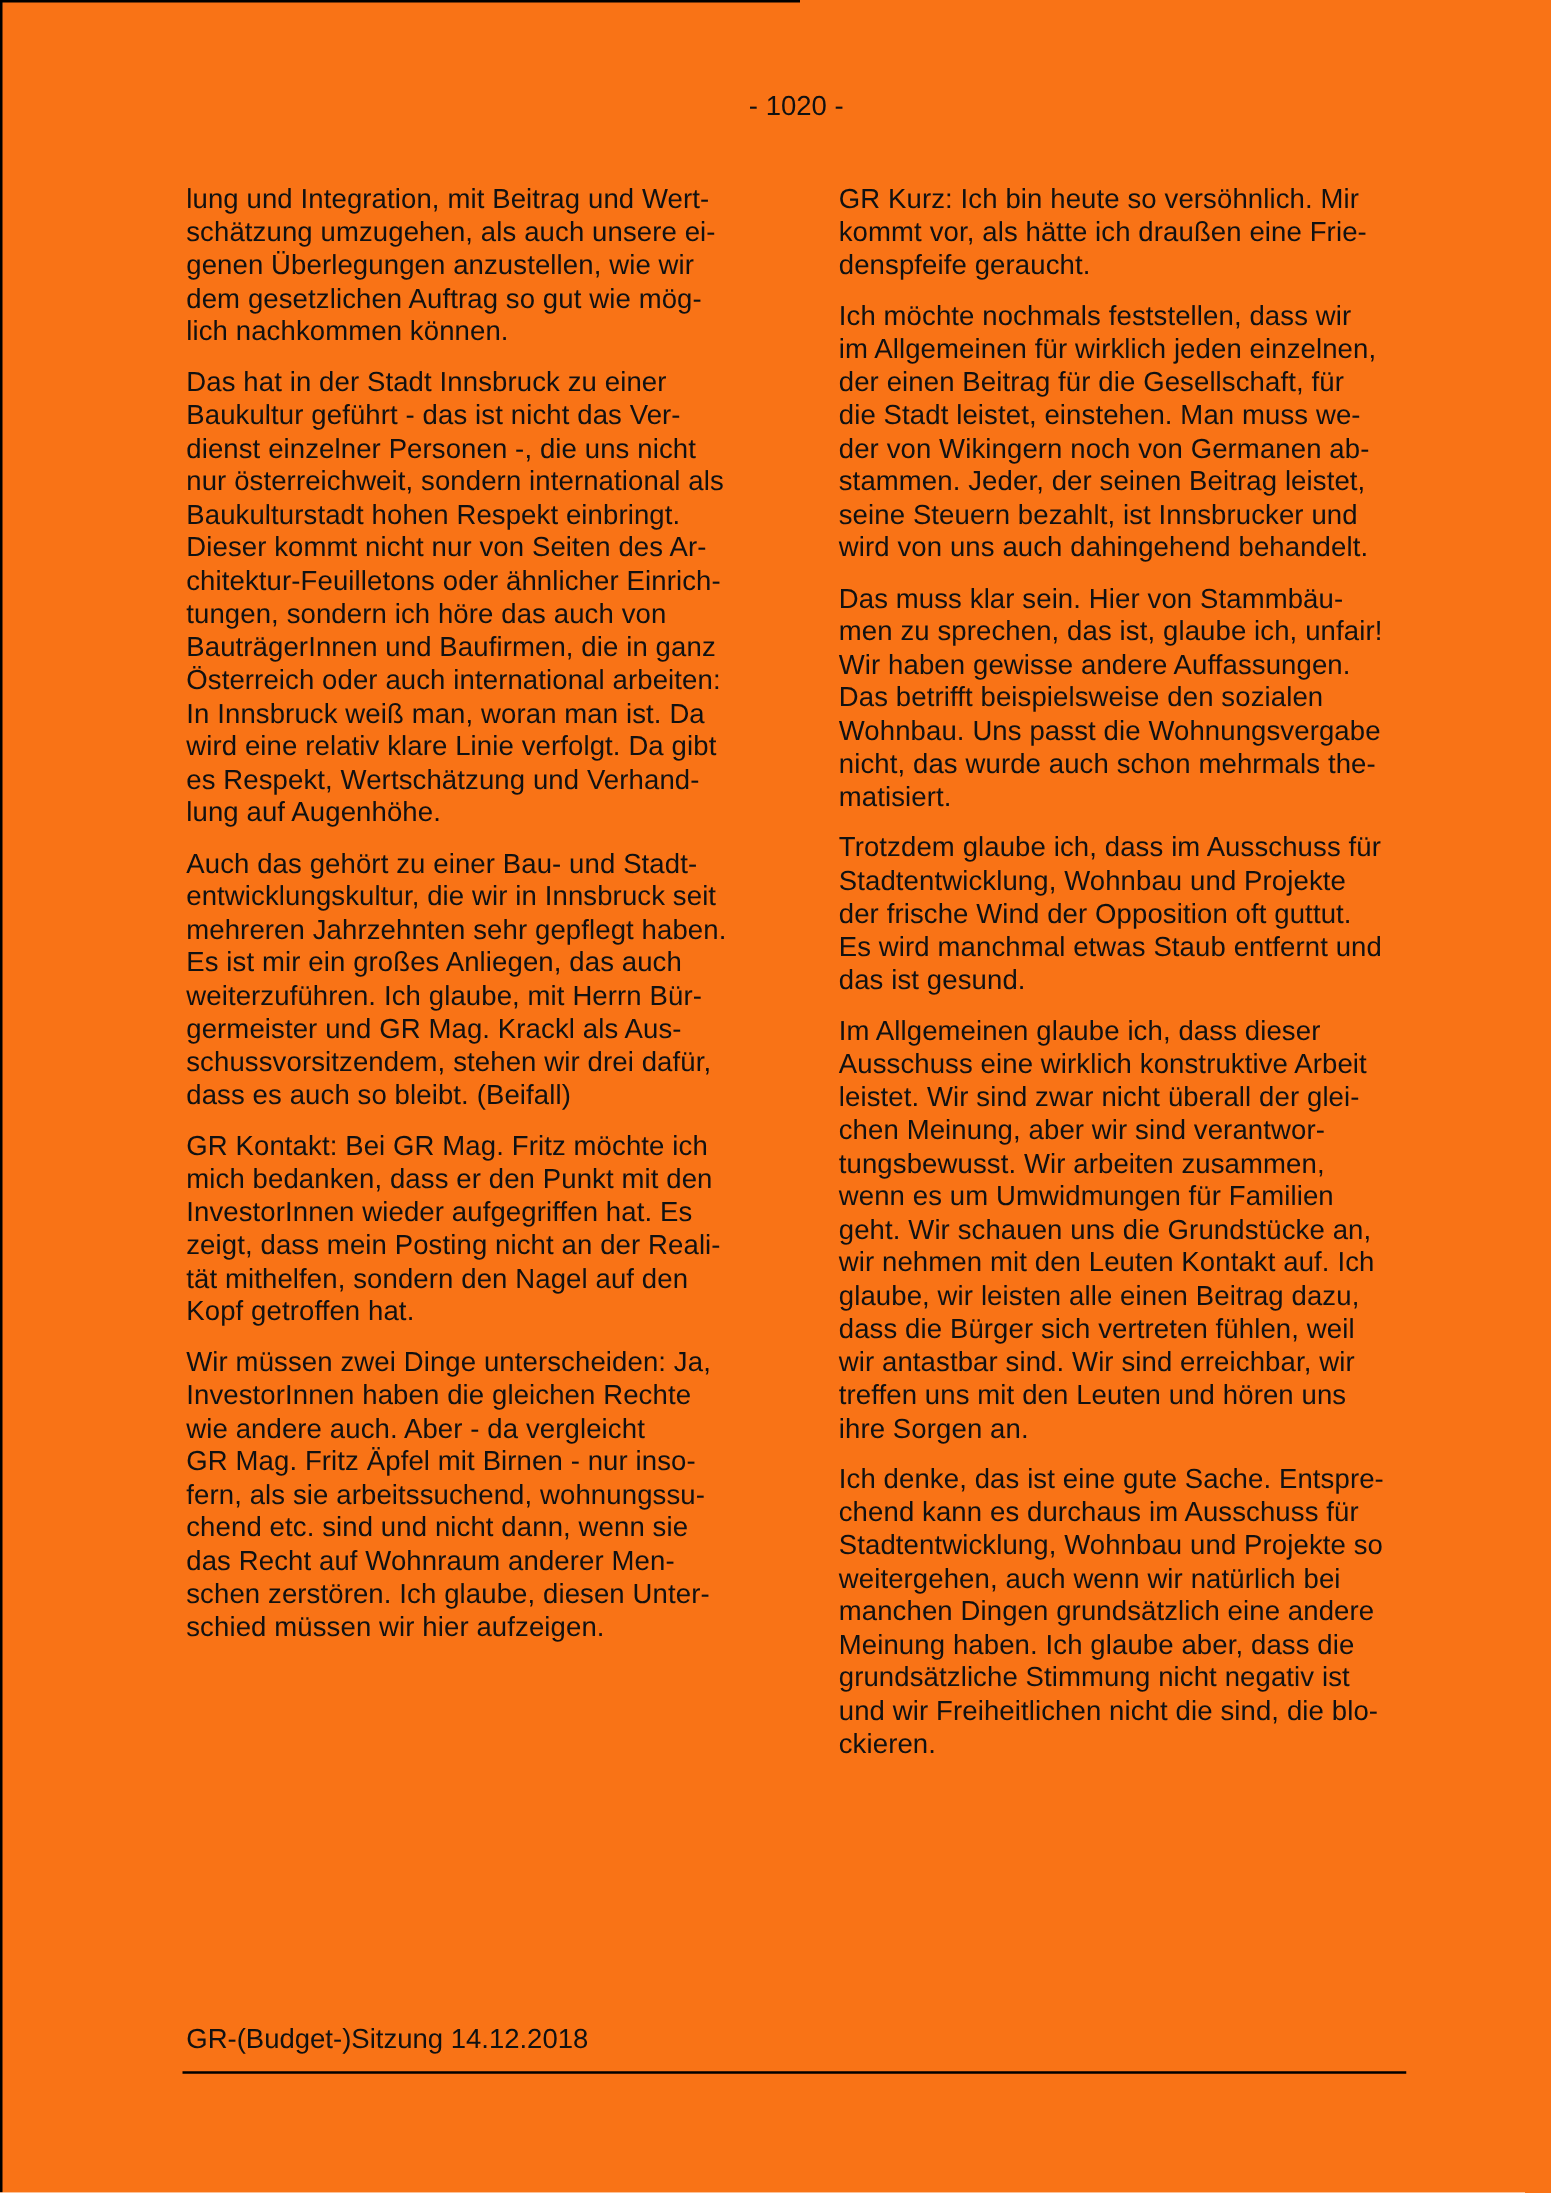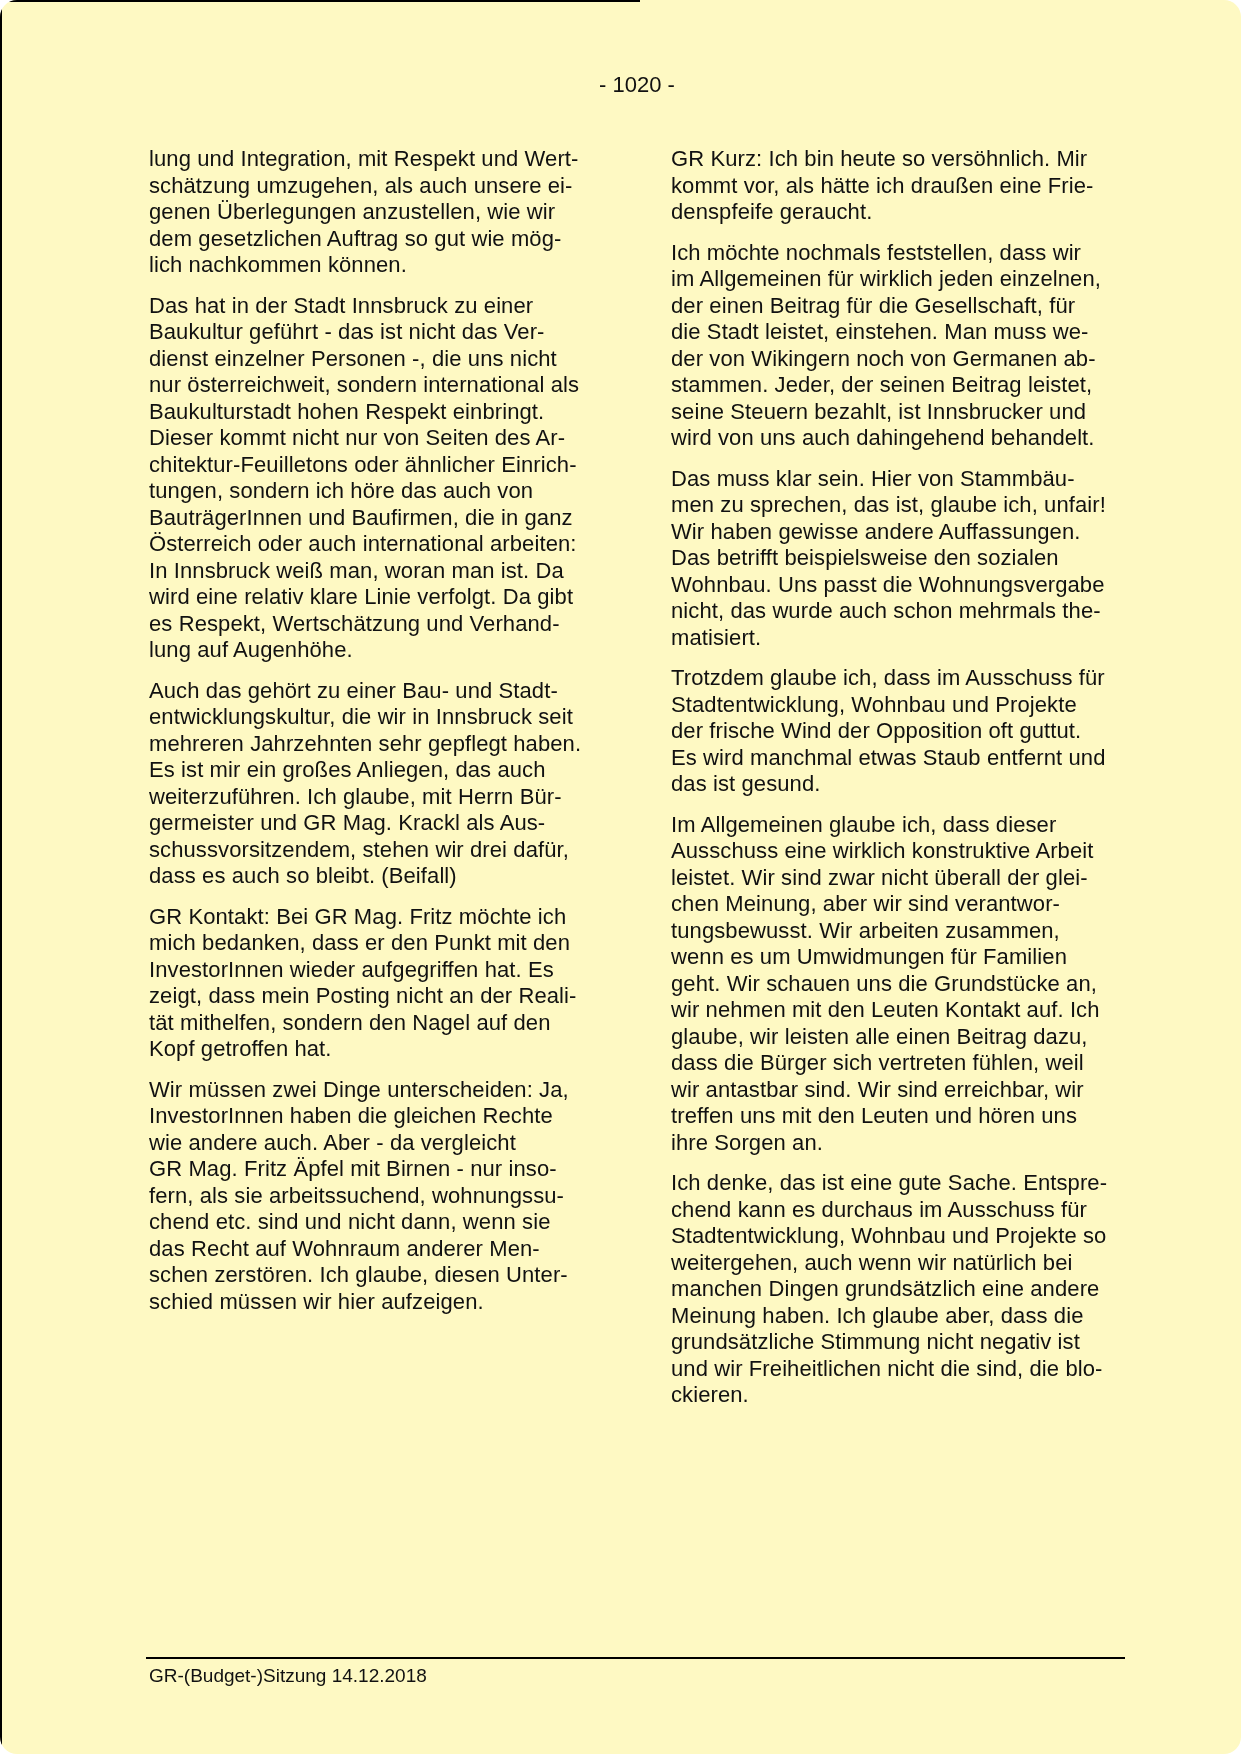--- a/index.html
+++ b/index.html
@@ -1,24 +1,23 @@
 <!DOCTYPE html>
 <html lang="de"><head>
 <meta charset="utf-8">
 <style>
   html, body { margin: 0; padding: 0; background: #ffffff; }
   .page {
     position: relative;
     width: 1241px;
     height: 1754px;
-    background: #fef9c3;
+    background: #f97316;
     color: #111111;
     font-family: "Liberation Sans", "DejaVu Sans", sans-serif;
     overflow: hidden;
-    border-radius: 17px;
   }
   .page-number {
     position: absolute;
     top: 72px;
     left: 149px;
     width: 976px;
     text-align: center;
     font-size: 22px;
     line-height: 26px;
   }
@@ -43,22 +42,22 @@
     position: absolute;
     left: 146px;
     top: 1657px;
     width: 979px;
     border-top: 2px solid #000000;
     height: 0;
   }
   .footer-text {
     position: absolute;
     left: 149px;
-    top: 1663px;
-    font-size: 19px;
+    top: 1618px;
+    font-size: 22px;
     line-height: 26px;
   }
   .edge-left {
     position: absolute;
     left: 0; top: 0;
     width: 2px; height: 1754px;
     background: #000000;
   }
   .edge-top {
     position: absolute;
@@ -71,21 +70,21 @@
 <body>
 
 <div class="page">
   <div class="edge-left"></div>
   <div class="edge-top"></div>
 
   <div class="page-number">- 1020 -</div>
 
   <div class="cols">
     <div class="col col-left">
-      <p class="para">lung und Integration, mit Respekt und Wert-
+      <p class="para">lung und Integration, mit Beitrag und Wert-
 schätzung umzugehen, als auch unsere ei-
 genen Überlegungen anzustellen, wie wir
 dem gesetzlichen Auftrag so gut wie mög-
 lich nachkommen können.</p>
       <p class="para">Das hat in der Stadt Innsbruck zu einer
 Baukultur geführt - das ist nicht das Ver-
 dienst einzelner Personen -, die uns nicht
 nur österreichweit, sondern international als
 Baukulturstadt hohen Respekt einbringt.
 Dieser kommt nicht nur von Seiten des Ar-

